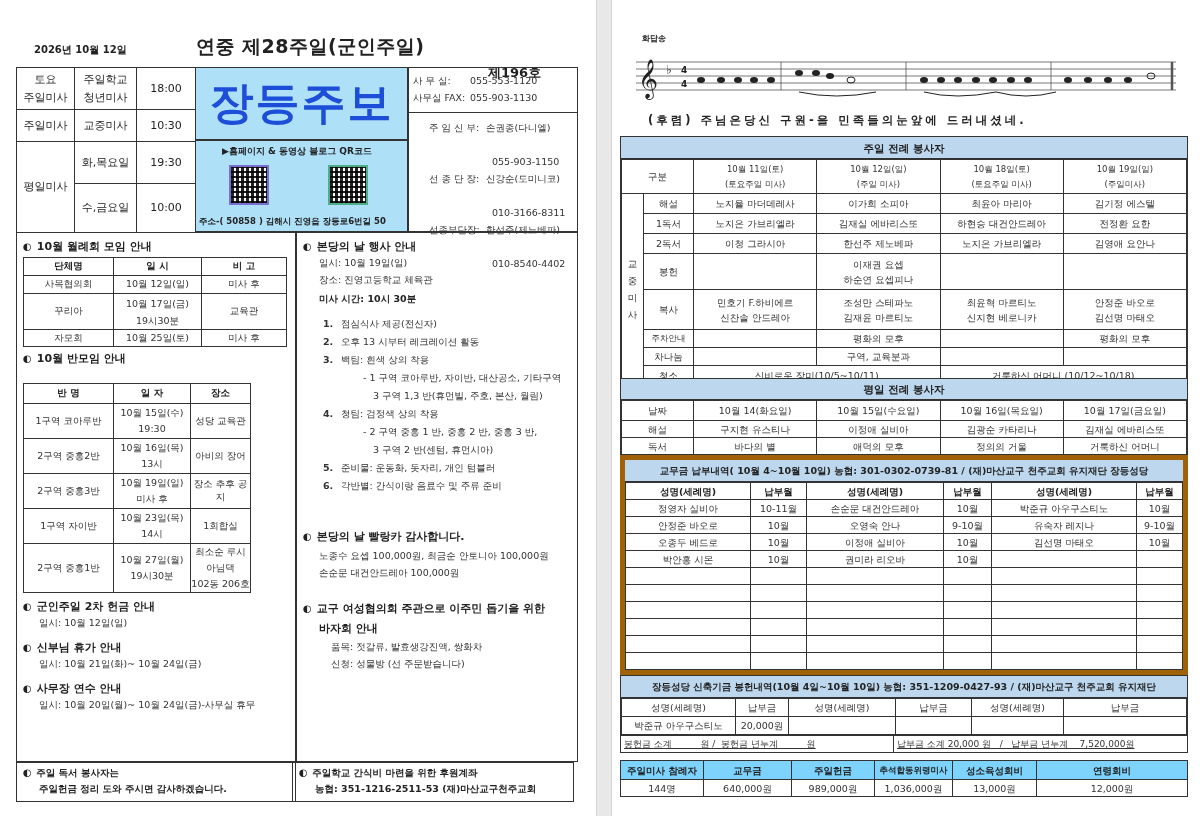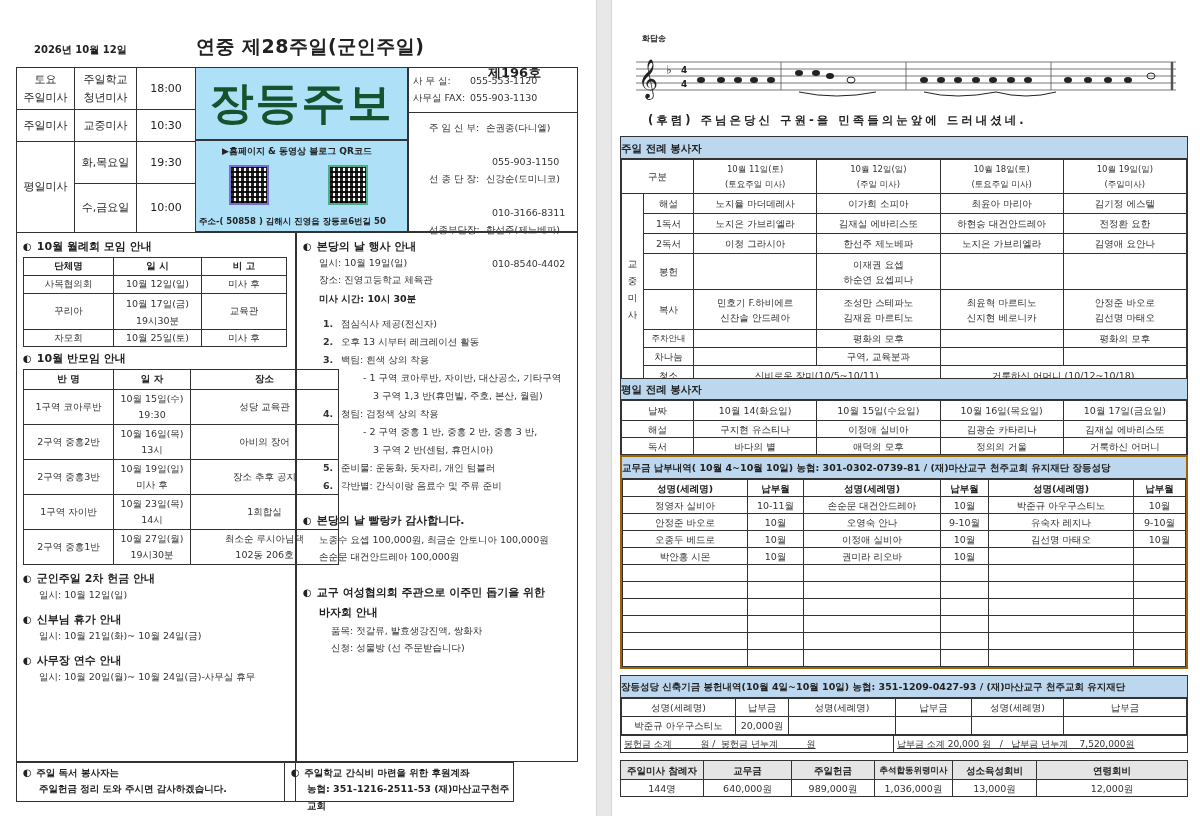--- a/index.html
+++ b/index.html
@@ -11,21 +11,21 @@
 
   
   .date { position: absolute; left: 34px; top: 43px; font-size: 10px; font-weight: bold; }
   .title { position: absolute; left: 196px; top: 34px; font-size: 19px; font-weight: bold; letter-spacing: 0.5px; }
   .issue { position: absolute; left: 488px; top: 44px; font-size: 13px; font-weight: bold; margin-top: 20px; }
 
   .mass-table { position: absolute; left: 16px; top: 67px; width: 180px; border-collapse: collapse; font-size: 11px; }
   .mass-table td { border: 1px solid #333; text-align: center; vertical-align: middle; line-height: 1.6; }
 
   .logo-box { position: absolute; left: 195px; top: 67px; width: 213px; height: 73px; background: #aee0f8; border: 1px solid #333; display: flex; align-items: center; justify-content: center; }
-  .logo-text { font-size: 44px; font-weight: bold; letter-spacing: 2px; color: #14532d; }
+  .logo-text { font-size: 44px; font-weight: bold; letter-spacing: 2px; color: #1d4ed8; }
   .qr-box { position: absolute; left: 195px; top: 140px; width: 213px; height: 92px; background: #aee0f8; border: 1px solid #333; }
   .qr-caption { position: absolute; left: 26px; top: 4px; font-size: 9px; font-weight: bold; }
   .qr { position: absolute; top: 24px; width: 40px; height: 40px; border: 2px solid #7a6fd0; background:
       repeating-linear-gradient(90deg, #222 0 3px, #fff 3px 5px),
       repeating-linear-gradient(0deg, #222 0 2px, #fff 2px 5px);
       background-blend-mode: multiply; }
   .qr.one { left: 33px; }
   .qr.two { left: 132px; border-color: #4fae8a; }
   .address { position: absolute; left: 3px; bottom: 3px; font-size: 8.5px; font-weight: bold; }
 
@@ -35,41 +35,41 @@
   .contact-row .lab { width: 57px; text-align: left; padding-left: 0px; white-space: nowrap; }
   .contact-row .val { white-space: nowrap; }
   .contact-bottom { padding-top: 6px; }
   .contact-sub { padding-left: 63px; line-height: 17px; margin-top: 17px; }
 
   
   .col-box { position: absolute; border: 1px solid #333; }
   .col-a { left: 16px; top: 232px; width: 280px; height: 530px; }
   .col-b { left: 296px; top: 232px; width: 282px; height: 530px; }
   .col-a-foot { left: 16px; top: 762px; width: 280px; height: 40px; }
-  .col-b-foot { left: 284px; top: 762px; width: 230px; height: 40px; }
+  .col-b-foot { left: 292px; top: 762px; width: 282px; height: 40px; }
 
   .sec-head { font-size: 11px; font-weight: bold; margin-top: 3px; }
   .sec-head .bullet { display: inline-block; width: 10px; font-size: 10px; }
   .sec-line { font-size: 9.5px; color: #333; padding-left: 16px; line-height: 17px; }
 
   table.grid { border-collapse: collapse; font-size: 9.5px; color: #333; }
   table.grid td, table.grid th { border: 1px solid #333; text-align: center; vertical-align: middle; font-weight: normal; }
   table.grid th { font-weight: bold; color: #222; }
 
   .event-list { font-size: 9.5px; color: #333; padding-left: 20px; line-height: 18px; }
   .event-list .num { display: inline-block; width: 18px; font-weight: bold; }
   .event-list .sub { padding-left: 40px; }
   .event-list .sub2 { padding-left: 44px; }
 
   
   .psalm-label { position: absolute; left: 30px; top: 33px; font-size: 8px; font-weight: bold; }
   .staff { position: absolute; left: 24px; top: 52px; width: 540px; height: 50px; }
   .psalm-lyric { position: absolute; left: 36px; top: 113px; font-size: 11.5px; font-weight: bold; letter-spacing: 3px; white-space: nowrap; }
 
-  .blue-head { background: #bcd7ee; font-weight: bold; text-align: left; font-size: 10.5px; color: #222; }
+  .blue-head { background: #bcd7ee; font-weight: bold; text-align: center; font-size: 10.5px; color: #222; }
   .rt { position: absolute; left: 8px; width: 568px; }
   table.rgrid { width: 100%; border-collapse: collapse; font-size: 9.5px; color: #333; table-layout: fixed; }
   table.rgrid td { border: 1px solid #333; text-align: center; vertical-align: middle; line-height: 15px; }
   table.rgrid td.h { font-weight: bold; color: #222; }
 </style>
 </head>
 <body>
 
 <div class="page-left">
   <div class="date">2026년 10월 12일</div>
@@ -165,21 +165,21 @@
             </tr>
         <tr style="height:17px">
               <td>자모회</td>
               <td>10월 25일(토)</td>
               <td>미사 후</td>
             </tr>
       </tbody>
         </table>
 
       <div class="sec-head" style="margin-top:4px"><span class="bullet">◐</span> <span>10월 반모임 안내</span></div>
-      <table class="grid" style="width:316px;margin-top:3px">
+      <table class="grid" style="width:228px;margin-top:17px">
         <tbody>
             <tr style="height:20px">
               <th style="width:90px">반 명</th>
               <th style="width:77px">일 자</th>
               <th>장소</th>
             </tr>
         <tr style="height:35px">
               <td>1구역 코아루반</td>
               <td style="white-space:pre-line;line-height:16px">10월 15일(수)
 19:30</td>
@@ -240,21 +240,21 @@
         <div><span class="num">3.</span><span>백팀: 흰색 상의 착용</span></div>
         <div class="sub">- 1 구역 코아루반, 자이반, 대산공소, 기타구역</div>
         <div class="sub2" style="padding-left:50px">3 구역 1,3 반(휴먼빌, 주호, 본산, 월림)</div>
         <div><span class="num">4.</span><span>청팀: 검정색 상의 착용</span></div>
         <div class="sub">- 2 구역 중흥 1 반, 중흥 2 반, 중흥 3 반,</div>
         <div class="sub2" style="padding-left:50px">3 구역 2 반(센텀, 휴먼시아)</div>
         <div><span class="num">5.</span><span>준비물: 운동화, 돗자리, 개인 텀블러</span></div>
         <div><span class="num">6.</span><span>각반별: 간식이랑 음료수 및 주류 준비</span></div>
       </div>
 
-      <div class="sec-head" style="margin-top:18px"><span class="bullet">◐</span> <span>본당의 날 빨랑카 감사합니다.</span></div>
+      <div class="sec-head" style="margin-top:34px"><span class="bullet">◐</span> <span>본당의 날 빨랑카 감사합니다.</span></div>
       <div class="sec-line" style="margin-top:3px">노종수 요셉 100,000원, 최금순 안토니아 100,000원</div>
       <div class="sec-line">손순문 대건안드레아 100,000원</div>
 
       <div class="sec-head" style="margin-top:20px"><span class="bullet">◐</span> <span>교구 여성협의회 주관으로 이주민 돕기을 위한</span></div>
       <div class="sec-head" style="padding-left:16px;margin-top:5px">바자회 안내</div>
       <div class="sec-line" style="padding-left:28px;margin-top:2px">품목: 젓갈류, 발효생강진액, 쌍화차</div>
       <div class="sec-line" style="padding-left:28px">신청: 성물방 (선 주문받습니다)</div>
     </div>
   </div>
   <div class="col-box col-b-foot">
@@ -435,21 +435,21 @@
             <td>독서</td>
             <td>바다의 별</td>
             <td>애덕의 모후</td>
             <td>정의의 거울</td>
             <td>거룩하신 어머니</td>
           </tr>
     </tbody>
       </table>
   </div>
 
-  <div class="rt" style="top:455px;border:2px solid #a16207">
+  <div class="rt" style="top:455px;border:5px solid #a16207">
     <div class="blue-head" style="height:22px;line-height:22px;border-bottom:1px solid #333;font-size:9.5px">교무금 납부내역( 10월 4~10월 10일) 농협: 301-0302-0739-81 / (재)마산교구 천주교회 유지재단 장등성당</div>
     <table class="rgrid">
       <colgroup>
           <col style="width:125px">
           <col style="width:56px">
           <col style="width:137px">
           <col style="width:48px">
           <col style="width:145px">
           <col>
         </colgroup>
@@ -586,21 +586,21 @@
     <table class="rgrid">
       <colgroup>
           <col style="width:83px">
           <col style="width:88px">
           <col style="width:83px">
           <col style="width:78px">
           <col style="width:84px">
           <col>
         </colgroup>
       <tbody>
-          <tr style="height:19px;background:#e5e5e5">
+          <tr style="height:19px;background:#7dd3fc">
         <td class="h">주일미사 참례자</td>
             <td class="h">교무금</td>
             <td class="h">주일헌금</td>
             <td class="h" style="font-size:8.5px">추석합동위령미사</td>
             <td class="h">성소육성회비</td>
             <td class="h">연령회비</td>
       </tr>
       <tr style="height:17px">
         <td>144명</td>
             <td>640,000원</td>

